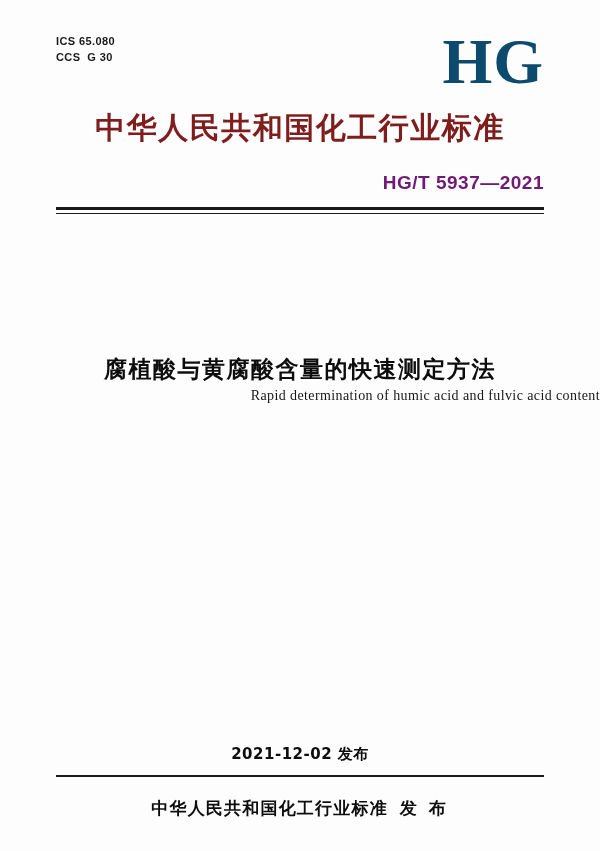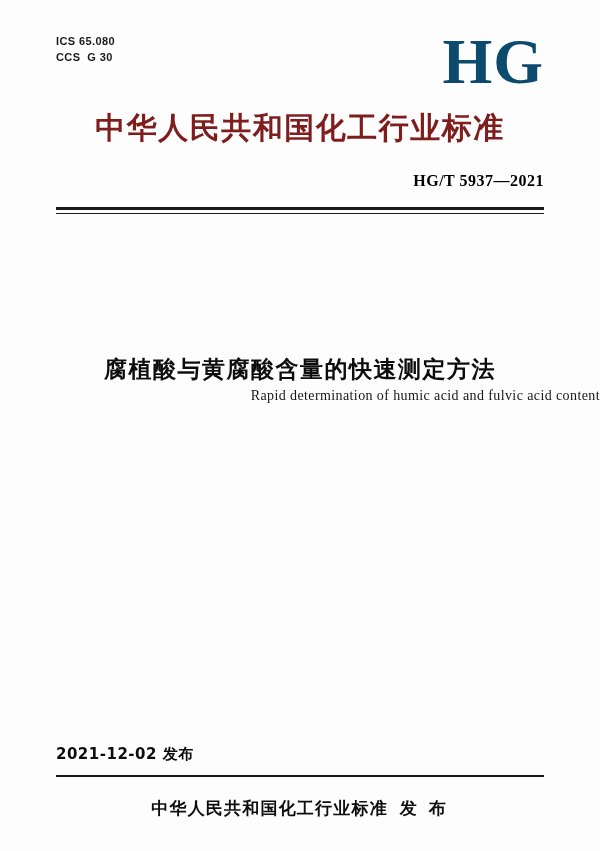--- a/index.html
+++ b/index.html
@@ -62,25 +62,25 @@
     font-weight: bold;
     letter-spacing: 1.5px;
     color: #7f1d1d;
   }
 
   
   .std-number {
     position: absolute;
     right: 56px;
     top: 172px;
-    font-family: Liberation Serif, serif;
-    font-size: 16px;
+    font-family: Liberation Sans, sans-serif;
+    font-size: 19px;
     font-weight: bold;
     letter-spacing: 0.5px;
-    color: #000000;
+    color: #701a75;
   }
 
   
   .rule-top {
     position: absolute;
     left: 56px;
     right: 56px;
     top: 207px;
     height: 3px;
     background: #1a1a1a;
@@ -120,21 +120,21 @@
     color: #161616;
   }
 
   
   .date-row {
     position: absolute;
     left: 56px;
     right: 56px;
     top: 745px;
     display: flex;
-    justify-content: space-between;
+    justify-content: center;
     align-items: baseline;
     font-family: "DejaVu Sans", sans-serif;
     font-size: 15px;
     font-weight: bold;
     letter-spacing: 0.5px;
     color: #0d0d0d;
   }
   .date-row .date-item { white-space: nowrap; }
 
   .rule-bottom {

